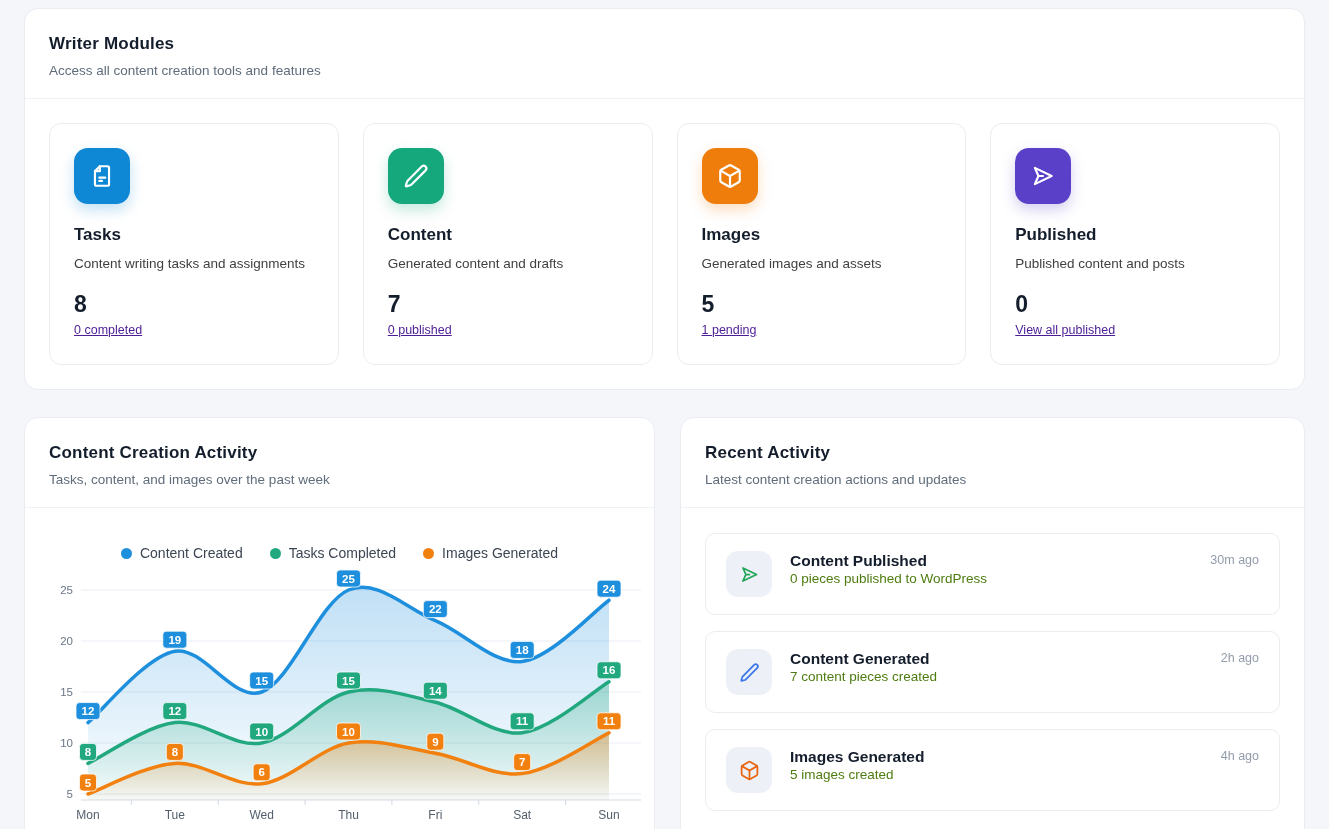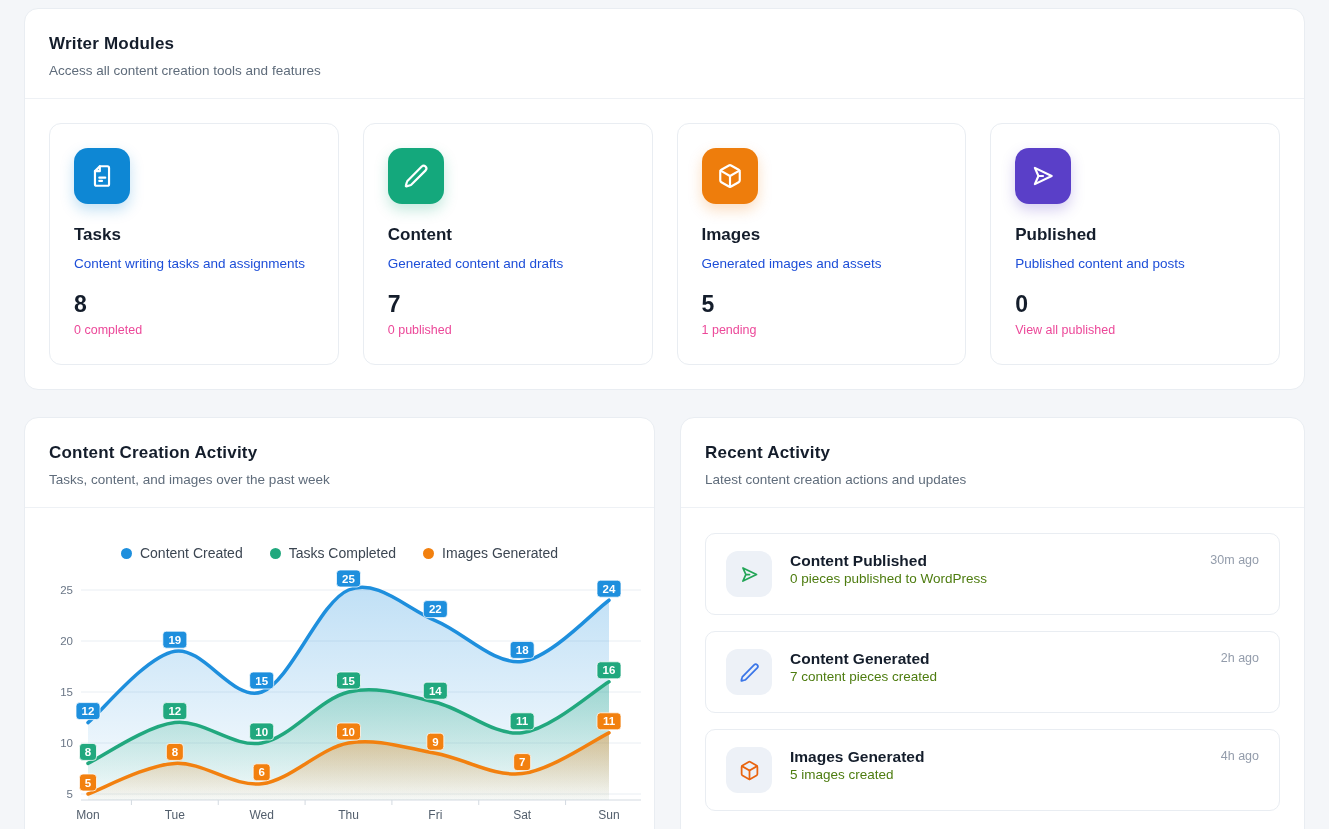--- a/index.html
+++ b/index.html
@@ -24,23 +24,23 @@
   .module-card {
     border:1px solid #e9edf2; border-radius:12px; padding:24px; height:242px;
     background:#fff; cursor:pointer;
   }
   .tile {
     width:56px; height:56px; border-radius:14px; color:#fff;
     display:flex; align-items:center; justify-content:center;
   }
   .tile svg { width:26px; height:26px; }
   .module-title { font-size:17px; font-weight:700; margin-top:21px; }
-  .module-desc { font-size:13.5px; color:#1d4ed8; margin-top:11px; }
+  .module-desc { font-size:13.5px; color:#404040; margin-top:11px; }
   .module-count { font-size:23px; font-weight:800; margin-top:20px; }
-  .module-sublabel { font-size:12.5px; color:#ec4899; margin-top:5px; }
+  .module-sublabel { font-size:12.5px; color:#4c1d95; margin-top:5px;text-decoration:underline; }
 
   
   .bottom-row { display:flex; gap:25px; margin:27px 24px 0; align-items:stretch; }
   .chart-card { width:631px; flex:0 0 631px; height:480px; }
   .activity-card { flex:1; height:480px; }
 
   .chart-body { padding-top:37px; }
   .legend { display:flex; justify-content:center; gap:27px; height:16px; }
   .legend-item { display:flex; align-items:center; gap:8px; }
   .legend-dot { width:11px; height:11px; border-radius:50%; display:inline-block; }

